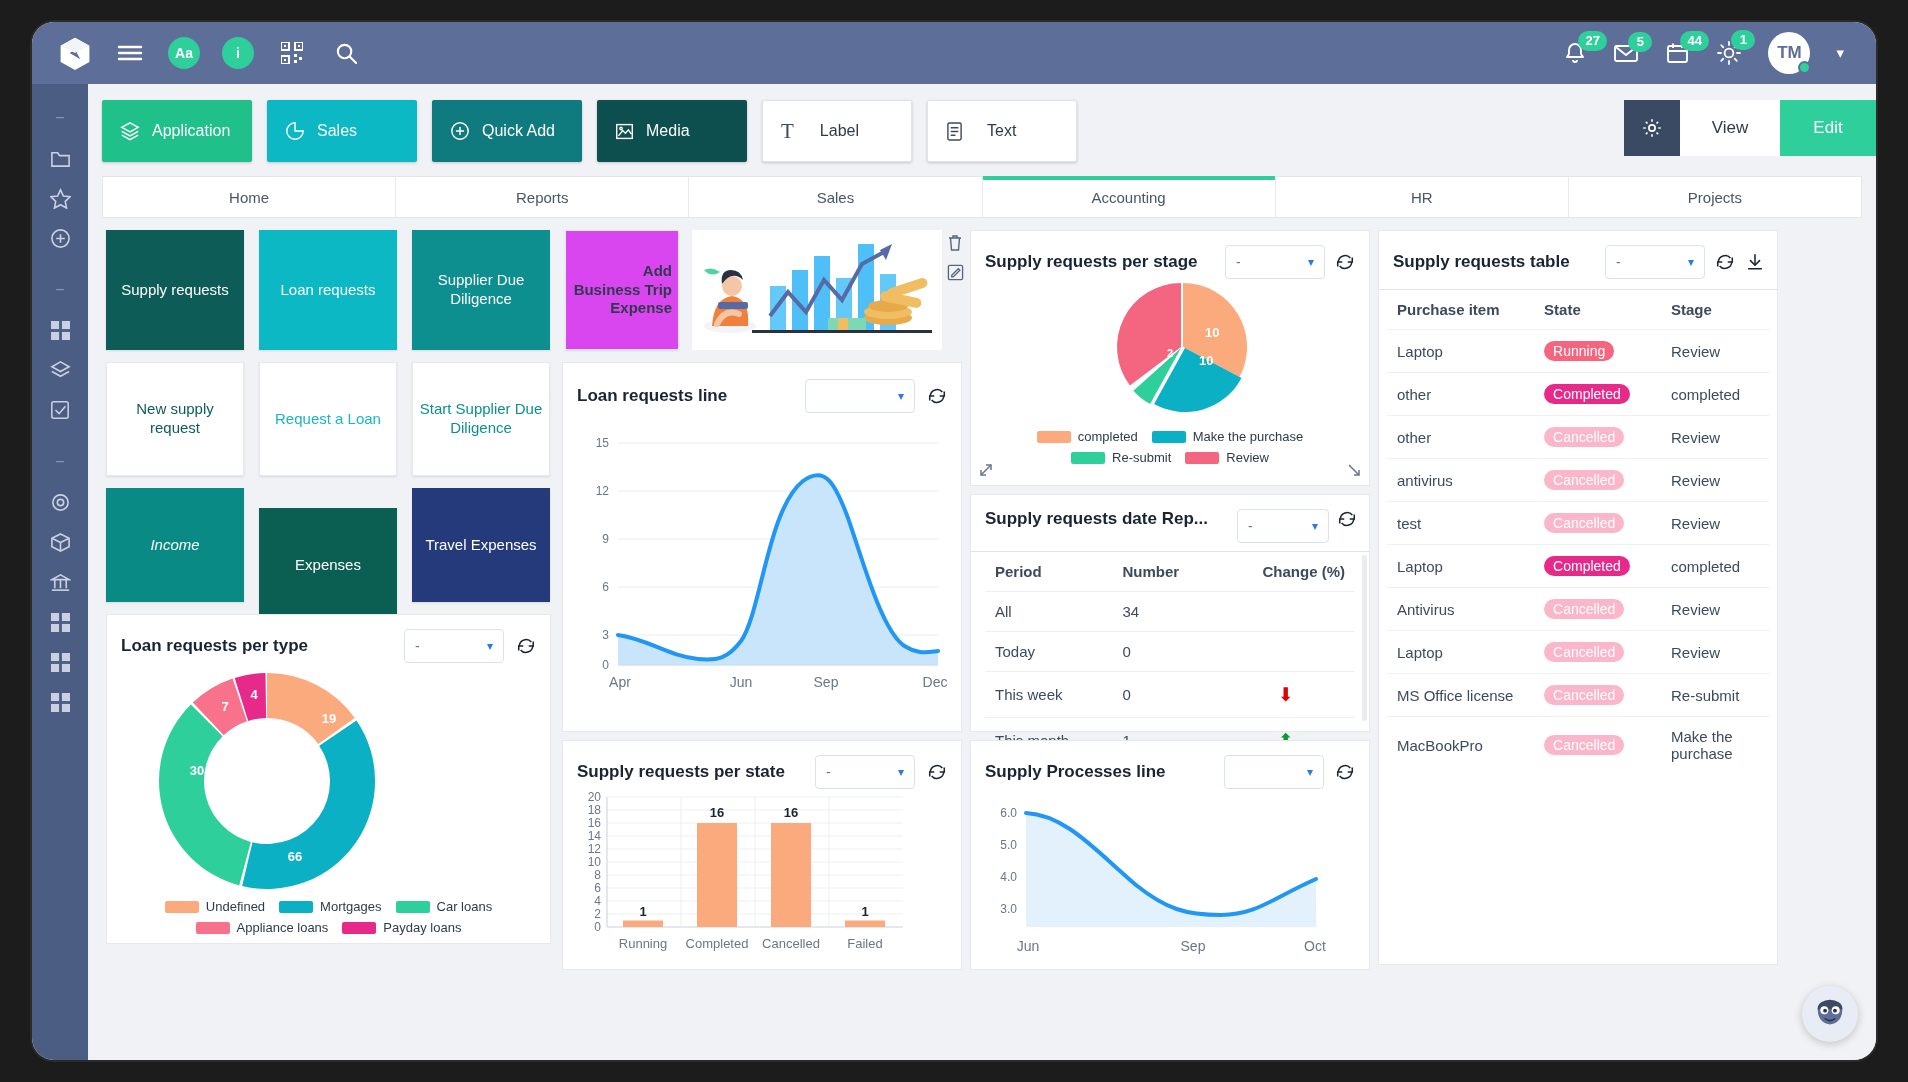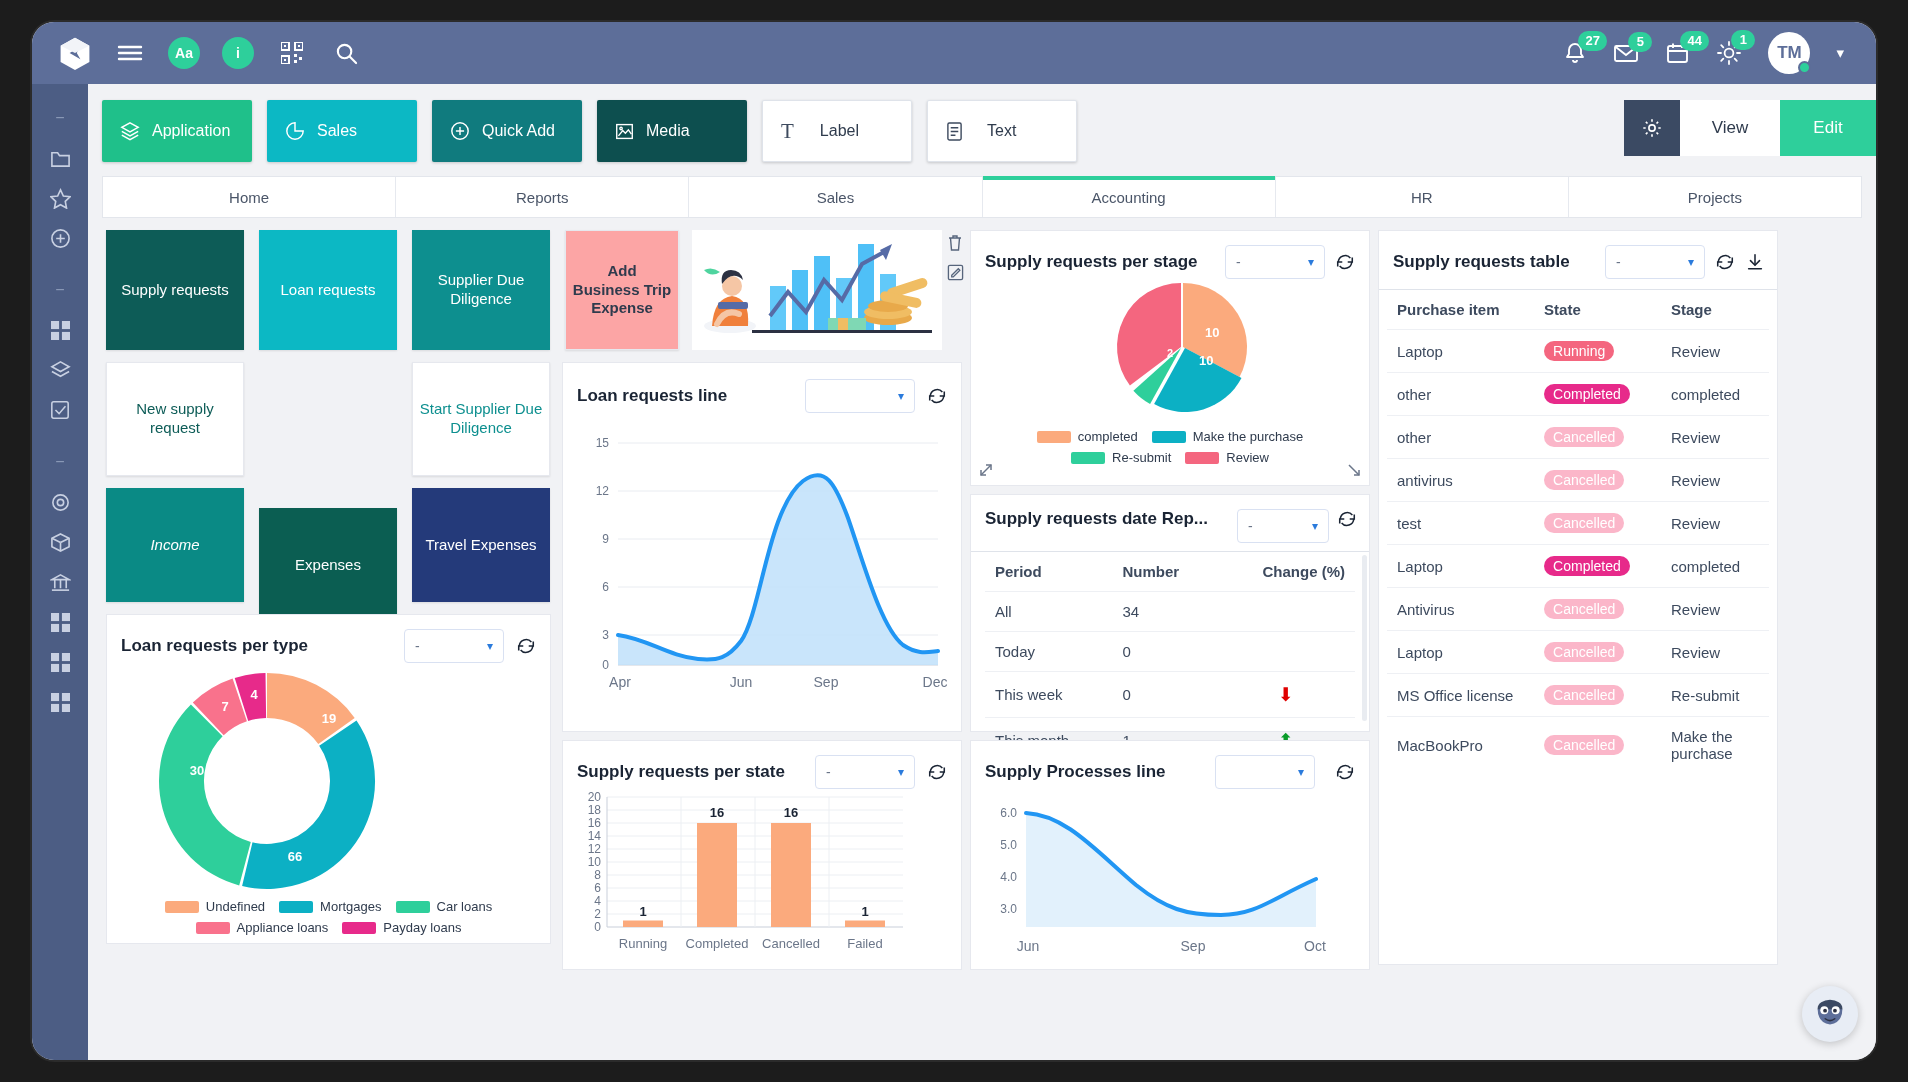--- a/index.html
+++ b/index.html
@@ -89,21 +89,21 @@
           box-shadow:0 1px 2px rgba(0,0,0,.1); }
   .tile.dark1 { background:#0d5c57; color:#fff; }
   .tile.cyan  { background:#0cb8c4; color:#fff; }
   .tile.teal  { background:#0d8f8f; color:#fff; }
   .tile.white { background:#fff; color:#0d5c57; border:1px solid #e6e8ee; }
   .tile.whitec{ background:#fff; color:#17b8c4; border:1px solid #e6e8ee; }
   .tile.whitet{ background:#fff; color:#0d8f8f; border:1px solid #e6e8ee; }
   .tile.teal2 { background:#0a8a85; color:#fff; }
   .tile.dark2 { background:#0b5e52; color:#fff; }
   .tile.navy  { background:#243a7a; color:#fff; }
-  .tile.plain { background:#fca5a5; color:#2f3b4d; border:1px solid #e6e8ee; font-weight:bold;}
+  .tile.plain { background:#d946ef; color:#2f3b4d; border:1px solid #e6e8ee; font-weight:bold;text-align:right;}
 
   .card-title { font-size:17px; font-weight:bold; color:#1a2434; }
   .sel {
     height:34px; border:1px solid #d9e1f2; background:#fff; border-radius:4px;
     display:flex; align-items:center; justify-content:space-between; padding:0 10px;
     font-size:14px; color:#6b7689; cursor:pointer;
   }
   .sel .cv { color:#2b7bdc; font-size:12px; }
   .icon-btn { color:#1a2434; cursor:pointer; display:flex; align-items:center; justify-content:center;}
 
@@ -391,20 +391,23 @@
         </div>
       <div class="tile teal" style="left:310px;top:8px;  width:138px; height:120px;">
           <span>Supplier Due Diligence</span>
         </div>
       <div class="tile plain" style="left:463px;top:8px;  width:114px; height:120px;">
           <span>Add Business Trip Expense</span>
         </div>
 
       <div class="tile white" style="left:4px;  top:140px;width:138px; height:114px;">
           <span>New supply request</span>
+        </div>
+      <div class="tile whitec" style="left:157px;top:140px;width:138px; height:114px;">
+          <span>Request a Loan</span>
         </div>
       <div class="tile whitet" style="left:310px;top:140px;width:138px; height:114px;">
           <span>Start Supplier Due Diligence</span>
         </div>
 
       <div class="tile teal2" style="left:4px;  top:266px;width:138px; height:114px;font-style:italic;">
           <span>Income</span>
         </div>
       <div class="tile dark2" style="left:157px;top:266px;width:138px; height:114px;margin-top:20px;">
           <span>Expenses</span>
@@ -725,21 +728,21 @@
             <text class="bar-lbl" x="302" y="127" text-anchor="middle">1</text>
             <text class="axis-lbl" x="80" y="159" text-anchor="middle" style="font-size:13px">Running</text>
             <text class="axis-lbl" x="154" y="159" text-anchor="middle" style="font-size:13px">Completed</text>
             <text class="axis-lbl" x="228" y="159" text-anchor="middle" style="font-size:13px">Cancelled</text>
             <text class="axis-lbl" x="302" y="159" text-anchor="middle" style="font-size:13px">Failed</text>
           </g>
         </svg>
       </div>
 
       <div class="card" style="left:868px; top:518px; width:400px; height:230px;">
-        <div style="display:flex;align-items:center;padding:14px 14px 0 14px;gap:20px;">
+        <div style="display:flex;align-items:center;padding:14px 14px 0 14px;gap:11px;">
           <div class="card-title">Supply Processes line</div>
           <div class="sel" style="width:100px;margin-left:auto;">
             <span></span>
             <span class="cv">▾</span>
           </div>
           <div class="icon-btn">
             <svg width="20" height="20" viewBox="0 0 22 22" fill="none" stroke="#1a2434" stroke-width="1.7">
             <path d="M19 6v5h-5"></path>
                 <path d="M3 16v-5h5"></path>
             <path d="M18.4 11a7.5 7.5 0 0 1-13.3 4.3M3.6 11a7.5 7.5 0 0 1 13.3-4.3"></path>

